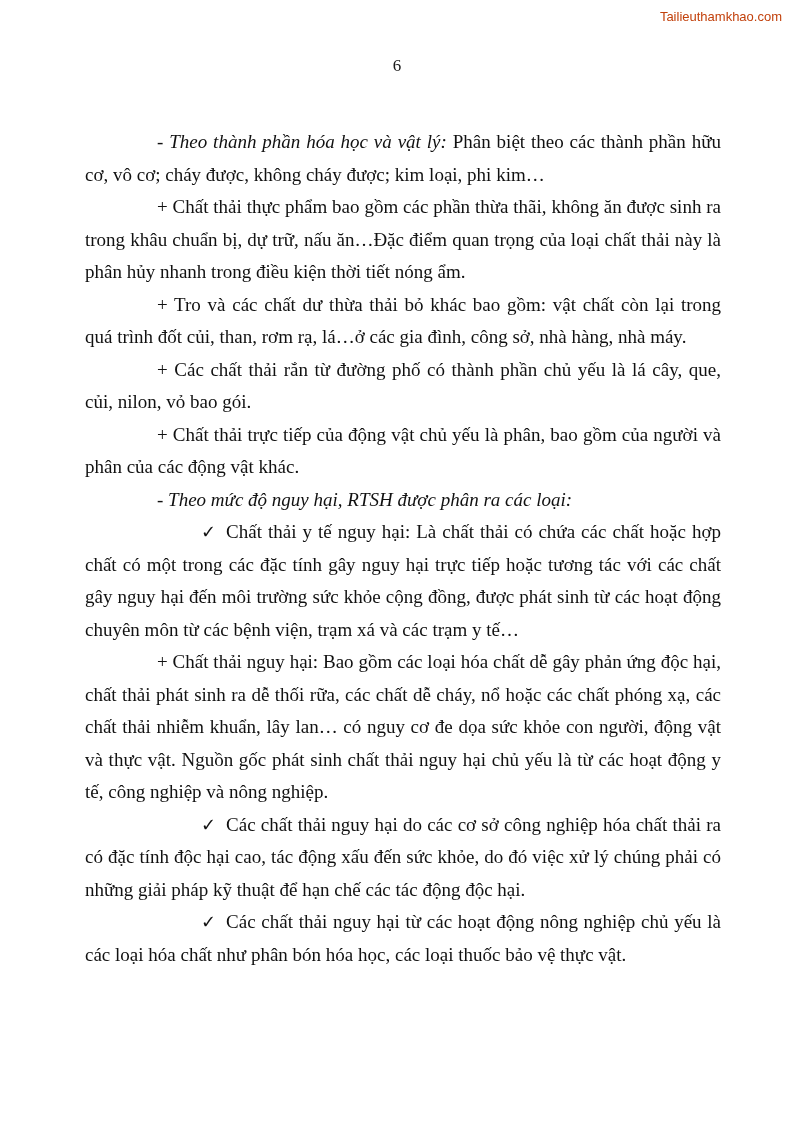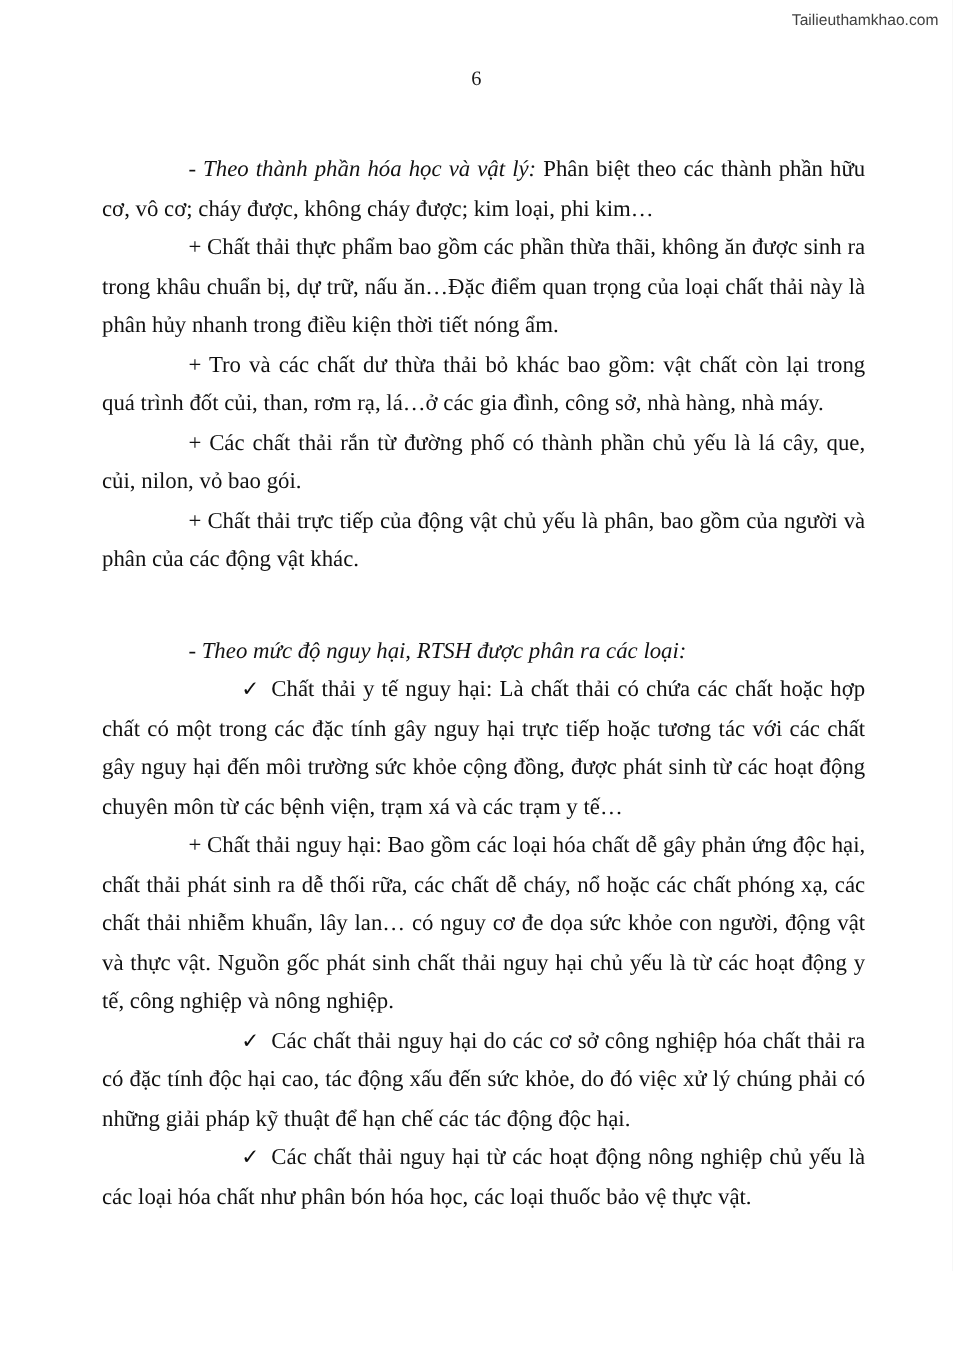--- a/index.html
+++ b/index.html
@@ -13,42 +13,42 @@
     position: relative;
     width: 794px; height: 1123px;
     background: #ffffff;
     overflow: hidden;
   }
   .watermark {
     position: absolute;
     top: 9px; right: 12px;
     font-family: "Liberation Sans", "DejaVu Sans", sans-serif;
     font-size: 13px;
-    color: #404040;
+    color: #c2410c;
   }
   .page-number {
     position: absolute;
     top: 56px; left: 0;
     width: 100%;
     text-align: center;
     font-size: 17px;
     color: #1a1a1a;
   }
   .content {
     position: absolute;
     top: 126px; left: 85px;
     width: 636px;
     font-size: 19px;
     line-height: 32.5px;
     text-align: justify;
     color: #111;
   }
   .para { text-indent: 72px; }
   .para.check { text-indent: 58px; }
-  .italic { font-style: italic; margin-top: 43px; }
+  .italic { font-style: italic; }
   .check-mark {
     display: inline-block;
     margin-right: 10px;
     font-family: "DejaVu Sans", sans-serif;
     font-size: 18px;
   }
 </style>
 </head>
 <body>
 

